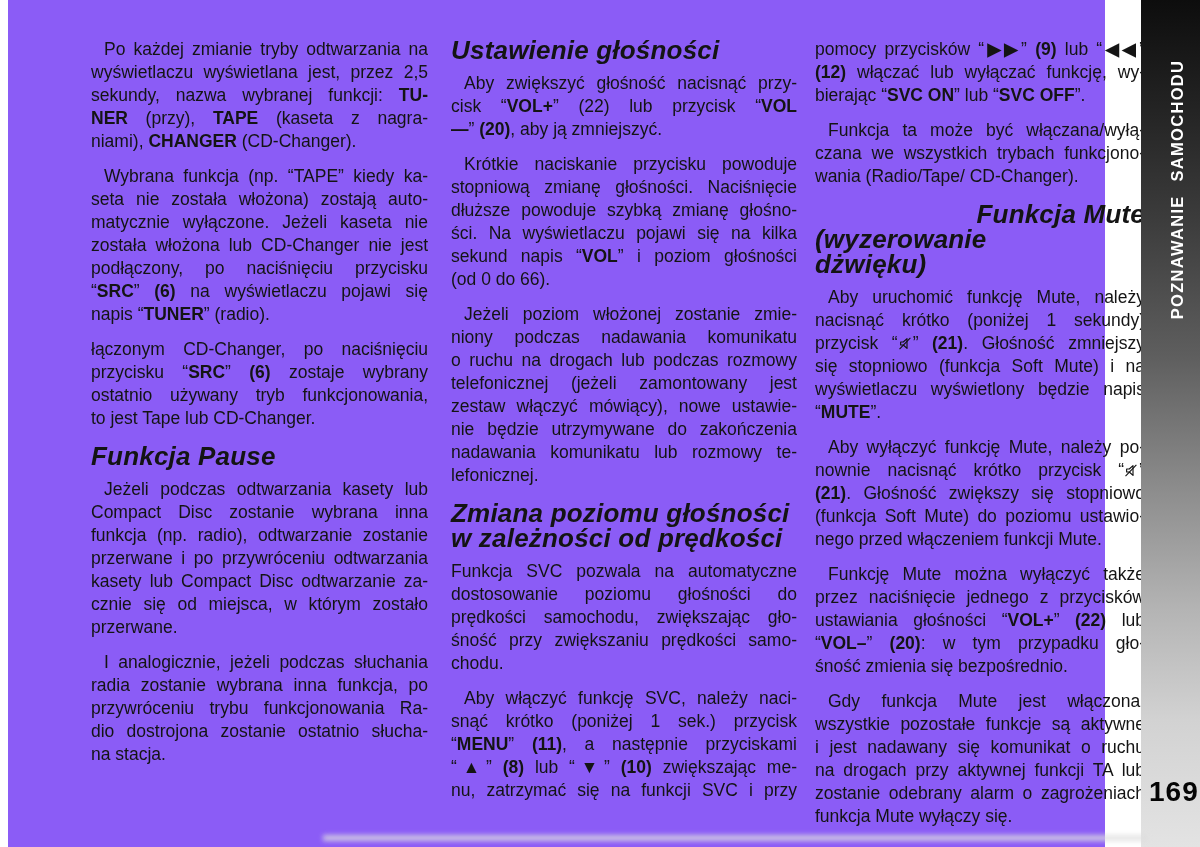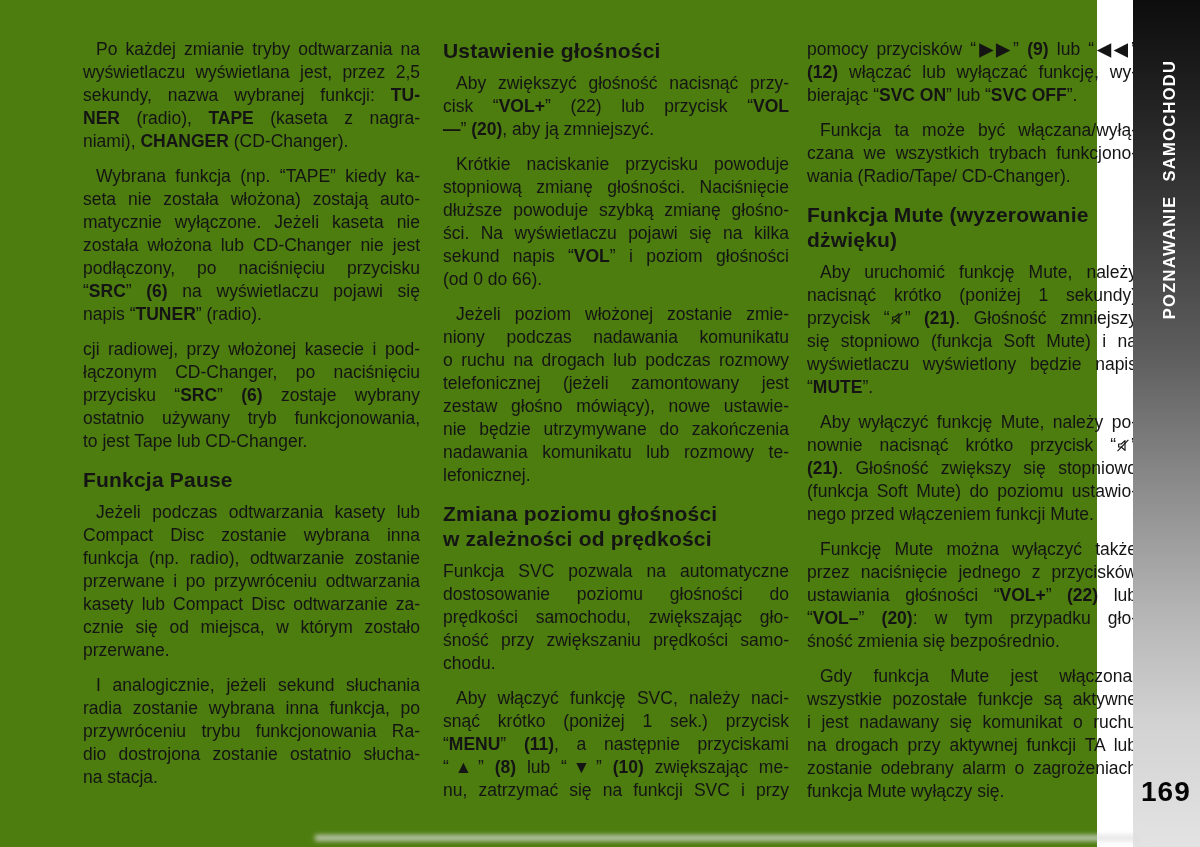--- a/index.html
+++ b/index.html
@@ -1,41 +1,41 @@
 <!DOCTYPE html>
 <html><head>
 <meta charset="utf-8">
 <title>Manual page 169</title>
 <style>
   html,body{margin:0;padding:0;}
   body{
     width:1200px;height:847px;position:relative;background:#ffffff;
     font-family:"Liberation Sans", sans-serif;color:#141414;overflow:hidden;
   }
-  .page{position:absolute;left:0;top:0;width:1097px;height:847px;background:#4d7c0f;}
+  .page{position:absolute;left:8px;top:0;width:1097px;height:847px;background:#8b5cf6;}
   .col{position:absolute;top:38px;}
   #col1{left:83px;width:337px;}
   #col2{left:443px;width:346px;}
   #col3{left:807px;width:330px;}
   .paragraph{margin:12px 0 0 0;}
   .col > .paragraph:first-child{margin-top:0;}
   .paragraph.tight{margin-top:1px;}
   .heading{margin:14px 0 0 0;}
   .col > .heading:first-child{margin-top:0;}
   .heading + .paragraph{margin-top:9px;}
   .line{
     font-size:17.5px;line-height:23px;
     text-align:justify;text-align-last:justify;
     white-space:normal;
   }
   .line.last{text-align-last:left;}
   .line.indent{text-indent:13px;}
   .heading .line{
-    font-weight:bold;font-size:21px;line-height:25px;
-    text-align:center;text-align-last:left;letter-spacing:.2px;
+    font-weight:bold;font-size:26px;line-height:25px;
+    text-align:right;text-align-last:left;letter-spacing:.2px;font-style:italic;
   }
   .b{font-weight:bold;}
   .mute svg{vertical-align:-2px;}
   .sidebar{
     position:absolute;left:1133px;top:0;width:67px;height:847px;
     background:linear-gradient(180deg,#0d0d0d 0%,#222222 12%,#3c3c3c 26%,#5e5e5e 42%,#8d8d8d 58%,#b4b4b4 72%,#d2d2d2 85%,#e3e3e3 100%);
   }
   .vlabel{
     position:absolute;left:1157px;top:339px;
     transform:rotate(-90deg);transform-origin:0 0;
@@ -54,53 +54,52 @@
 </style>
 </head>
 <body>
 
 <div class="page">
   <div class="col" id="col1">
       <div class="paragraph">
         <div class="line indent"><span>Po każdej zmianie tryby odtwarzania na</span></div>
         <div class="line"><span>wyświetlaczu wyświetlana jest, przez 2,5</span></div>
         <div class="line"><span>sekundy, nazwa wybranej funkcji: </span><span class="b">TU-</span></div>
-        <div class="line"><span class="b">NER</span><span> (radio), </span><span class="b">TAPE</span><span> (kaseta z nagra-</span></div>
+        <div class="line"><span class="b">NER</span><span> (przy), </span><span class="b">TAPE</span><span> (kaseta z nagra-</span></div>
         <div class="line last"><span>niami), </span><span class="b">CHANGER</span><span> (CD-Changer).</span></div>
       </div>
       <div class="paragraph">
         <div class="line indent"><span>Wybrana funkcja (np. “TAPE” kiedy ka-</span></div>
         <div class="line"><span>seta nie została włożona) zostają auto-</span></div>
         <div class="line"><span>matycznie wyłączone. Jeżeli kaseta nie</span></div>
         <div class="line"><span>została włożona lub CD-Changer nie jest</span></div>
         <div class="line"><span>podłączony, po naciśnięciu przycisku</span></div>
         <div class="line"><span>“</span><span class="b">SRC</span><span>” </span><span class="b">(6)</span><span> na wyświetlaczu pojawi się</span></div>
         <div class="line last"><span>napis “</span><span class="b">TUNER</span><span>” (radio).</span></div>
       </div>
       <div class="paragraph">
-        <div class="line"><span>cji radiowej, przy włożonej kasecie i pod-</span></div>
         <div class="line"><span>łączonym CD-Changer, po naciśnięciu</span></div>
         <div class="line"><span>przycisku “</span><span class="b">SRC</span><span>” </span><span class="b">(6)</span><span> zostaje wybrany</span></div>
         <div class="line"><span>ostatnio używany tryb funkcjonowania,</span></div>
         <div class="line last"><span>to jest Tape lub CD-Changer.</span></div>
       </div>
       <div class="heading">
         <div class="line last"><span class="b">Funkcja Pause</span></div>
       </div>
       <div class="paragraph">
         <div class="line indent"><span>Jeżeli podczas odtwarzania kasety lub</span></div>
         <div class="line"><span>Compact Disc zostanie wybrana inna</span></div>
         <div class="line"><span>funkcja (np. radio), odtwarzanie zostanie</span></div>
         <div class="line"><span>przerwane i po przywróceniu odtwarzania</span></div>
         <div class="line"><span>kasety lub Compact Disc odtwarzanie za-</span></div>
         <div class="line"><span>cznie się od miejsca, w którym zostało</span></div>
         <div class="line last"><span>przerwane.</span></div>
       </div>
       <div class="paragraph">
-        <div class="line indent"><span>I analogicznie, jeżeli sekund słuchania</span></div>
+        <div class="line indent"><span>I analogicznie, jeżeli podczas słuchania</span></div>
         <div class="line"><span>radia zostanie wybrana inna funkcja, po</span></div>
         <div class="line"><span>przywróceniu trybu funkcjonowania Ra-</span></div>
         <div class="line"><span>dio dostrojona zostanie ostatnio słucha-</span></div>
         <div class="line last"><span>na stacja.</span></div>
       </div>
     </div>
   <div class="col" id="col2">
       <div class="heading">
         <div class="line last"><span class="b">Ustawienie głośności</span></div>
       </div>
@@ -115,21 +114,21 @@
         <div class="line"><span>dłuższe powoduje szybką zmianę głośno-</span></div>
         <div class="line"><span>ści. Na wyświetlaczu pojawi się na kilka</span></div>
         <div class="line"><span>sekund napis “</span><span class="b">VOL</span><span>” i poziom głośności</span></div>
         <div class="line last"><span>(od 0 do 66).</span></div>
       </div>
       <div class="paragraph">
         <div class="line indent"><span>Jeżeli poziom włożonej zostanie zmie-</span></div>
         <div class="line"><span>niony podczas nadawania komunikatu</span></div>
         <div class="line"><span>o ruchu na drogach lub podczas rozmowy</span></div>
         <div class="line"><span>telefonicznej (jeżeli zamontowany jest</span></div>
-        <div class="line"><span>zestaw głośno mówiący), nowe ustawie-</span></div>
+        <div class="line"><span>zestaw włączyć mówiący), nowe ustawie-</span></div>
         <div class="line"><span>nie będzie utrzymywane do zakończenia</span></div>
         <div class="line"><span>nadawania komunikatu lub rozmowy te-</span></div>
         <div class="line last"><span>lefonicznej.</span></div>
       </div>
       <div class="heading">
         <div class="line"><span class="b">Zmiana poziomu głośności</span></div>
         <div class="line last"><span class="b">w zależności od prędkości</span></div>
       </div>
       <div class="paragraph tight">
         <div class="line"><span>Funkcja SVC pozwala na automatyczne</span></div>

